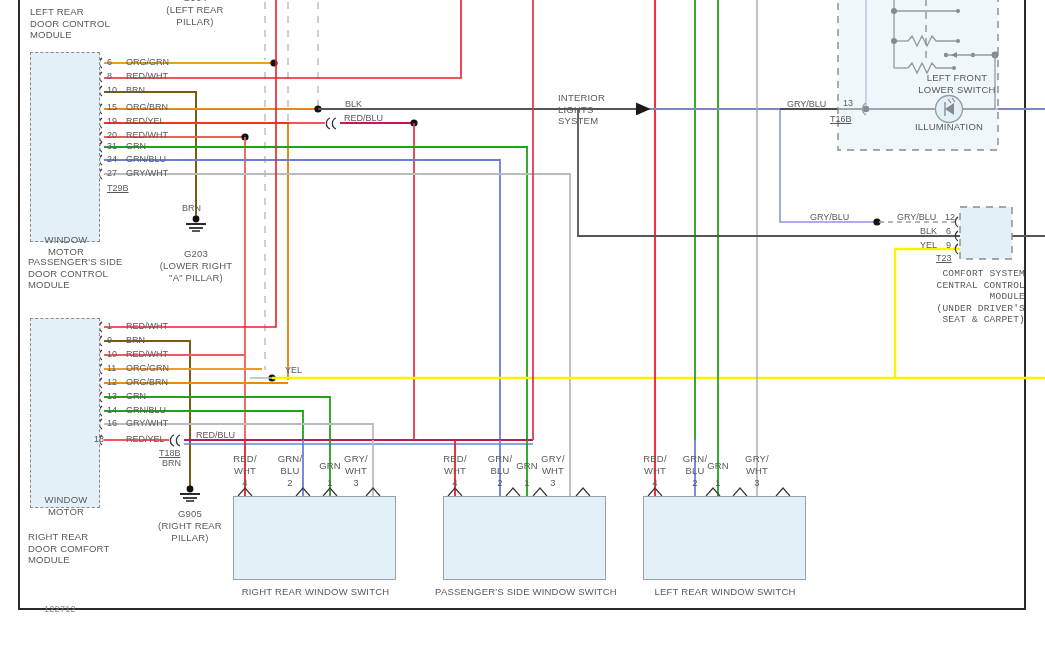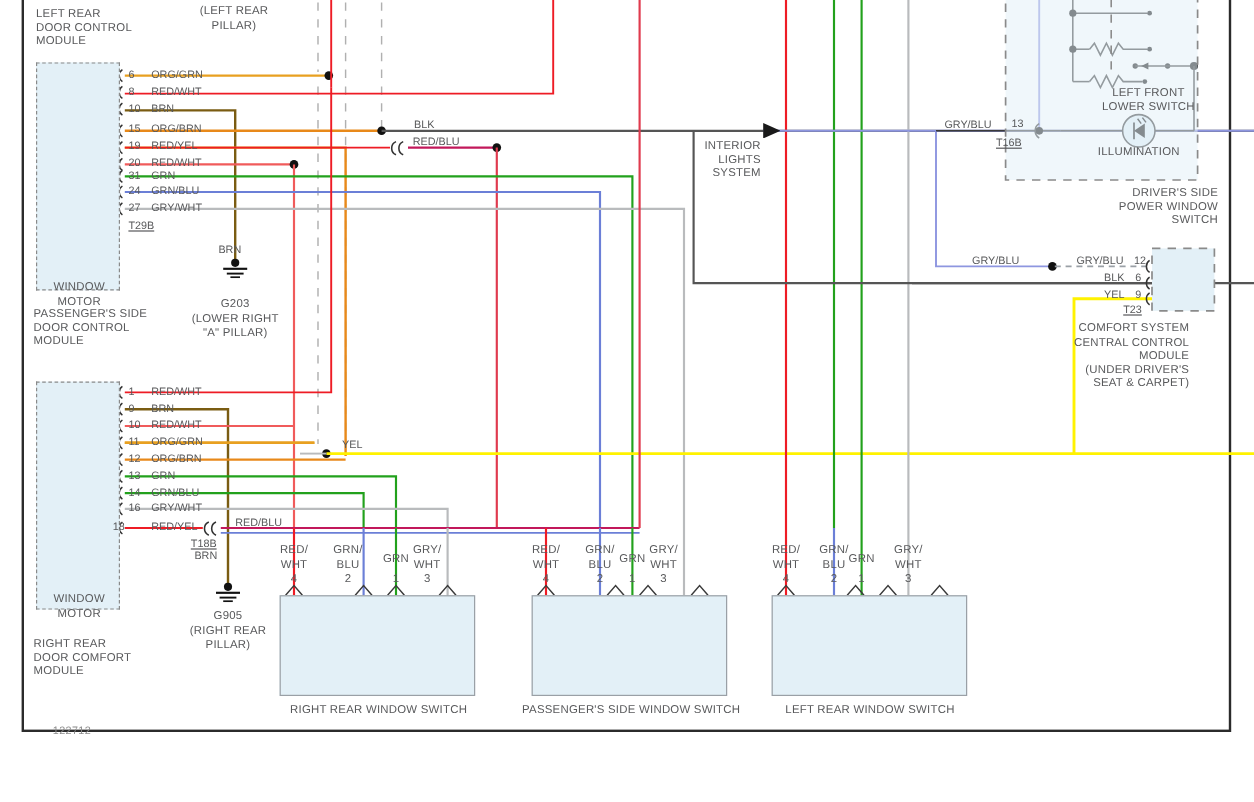--- a/index.html
+++ b/index.html
@@ -388,43 +388,40 @@
   <div class="wname" style="left: 162px; top: 458px; white-space: pre-line;">BRN</div>
   <div class="lbl c" style="left: 145px; top: 508px; width: 90px; white-space: pre-line;">G905</div>
   <div class="lbl c" style="left: 135px; top: 520px; width: 110px; white-space: pre-line;">(RIGHT REAR
 PILLAR)</div>
 
   <div class="wname" style="left: 345px; top: 99px; white-space: pre-line;">BLK</div>
   <div class="wname" style="left: 344px; top: 113px; white-space: pre-line;">RED/BLU</div>
   <div class="wname" style="left: 196px; top: 430px; white-space: pre-line;">RED/BLU</div>
   <div class="wname" style="left: 285px; top: 365px; white-space: pre-line;">YEL</div>
 
-  <div class="lbl r" style="left: 558px; top: 116px; width: 76px; text-align: right; white-space: pre-line;">INTERIOR
+  <div class="lbl r" style="left: 558px; top: 92px; width: 76px; text-align: left; white-space: pre-line;">INTERIOR
 LIGHTS
 SYSTEM</div>
 
   <div class="wname" style="left: 787px; top: 99px; white-space: pre-line;">GRY/BLU</div>
   <div class="pin" style="left: 843px; top: 98px; white-space: pre-line;">13</div>
   <div class="tcon" style="left:830px;top:114px;">T16B</div>
   <div class="lbl c" style="left: 897px; top: 72px; width: 120px; white-space: pre-line;">LEFT FRONT
 LOWER SWITCH</div>
   <div class="lbl c" style="left: 899px; top: 121px; width: 100px; white-space: pre-line;">ILLUMINATION</div>
-  <div class="lbl r" style="left: 880px; top: 155px; width: 135px; white-space: pre-line;">DRIVER'S SIDE
-POWER WINDOW
-SWITCH</div>
 
   <div class="wname" style="left: 810px; top: 212px; white-space: pre-line;">GRY/BLU</div>
   <div class="wname" style="left: 897px; top: 212px; white-space: pre-line;">GRY/BLU</div>
   <div class="pin" style="left: 945px; top: 212px; white-space: pre-line;">12</div>
   <div class="wname r" style="left: 905px; top: 226px; width: 32px; text-align: right; white-space: pre-line;">BLK</div>
   <div class="pin" style="left: 946px; top: 226px; white-space: pre-line;">6</div>
   <div class="wname r" style="left: 905px; top: 240px; width: 32px; text-align: right; white-space: pre-line;">YEL</div>
   <div class="pin" style="left: 946px; top: 240px; white-space: pre-line;">9</div>
   <div class="tcon" style="left:936px;top:253px;">T23</div>
-  <div class="lbl r" style="left: 856px; top: 268px; width: 135px; white-space: pre-line;">COMFORT SYSTEM
+  <div class="lbl r" style="left: 890px; top: 268px; width: 135px; white-space: pre-line; font-family: Liberation Mono, monospace;">COMFORT SYSTEM
 CENTRAL CONTROL
 MODULE
 (UNDER DRIVER'S
 SEAT &amp; CARPET)</div>
 
   <div class="lbl c" style="left: 227px; top: 453px; width: 36px; white-space: pre-line;">RED/
 WHT</div>
   <div class="lbl c" style="left: 227px; top: 477px; width: 36px; white-space: pre-line;">4</div>
   <div class="lbl c" style="left: 272px; top: 453px; width: 36px; white-space: pre-line;">GRN/
 BLU</div>

